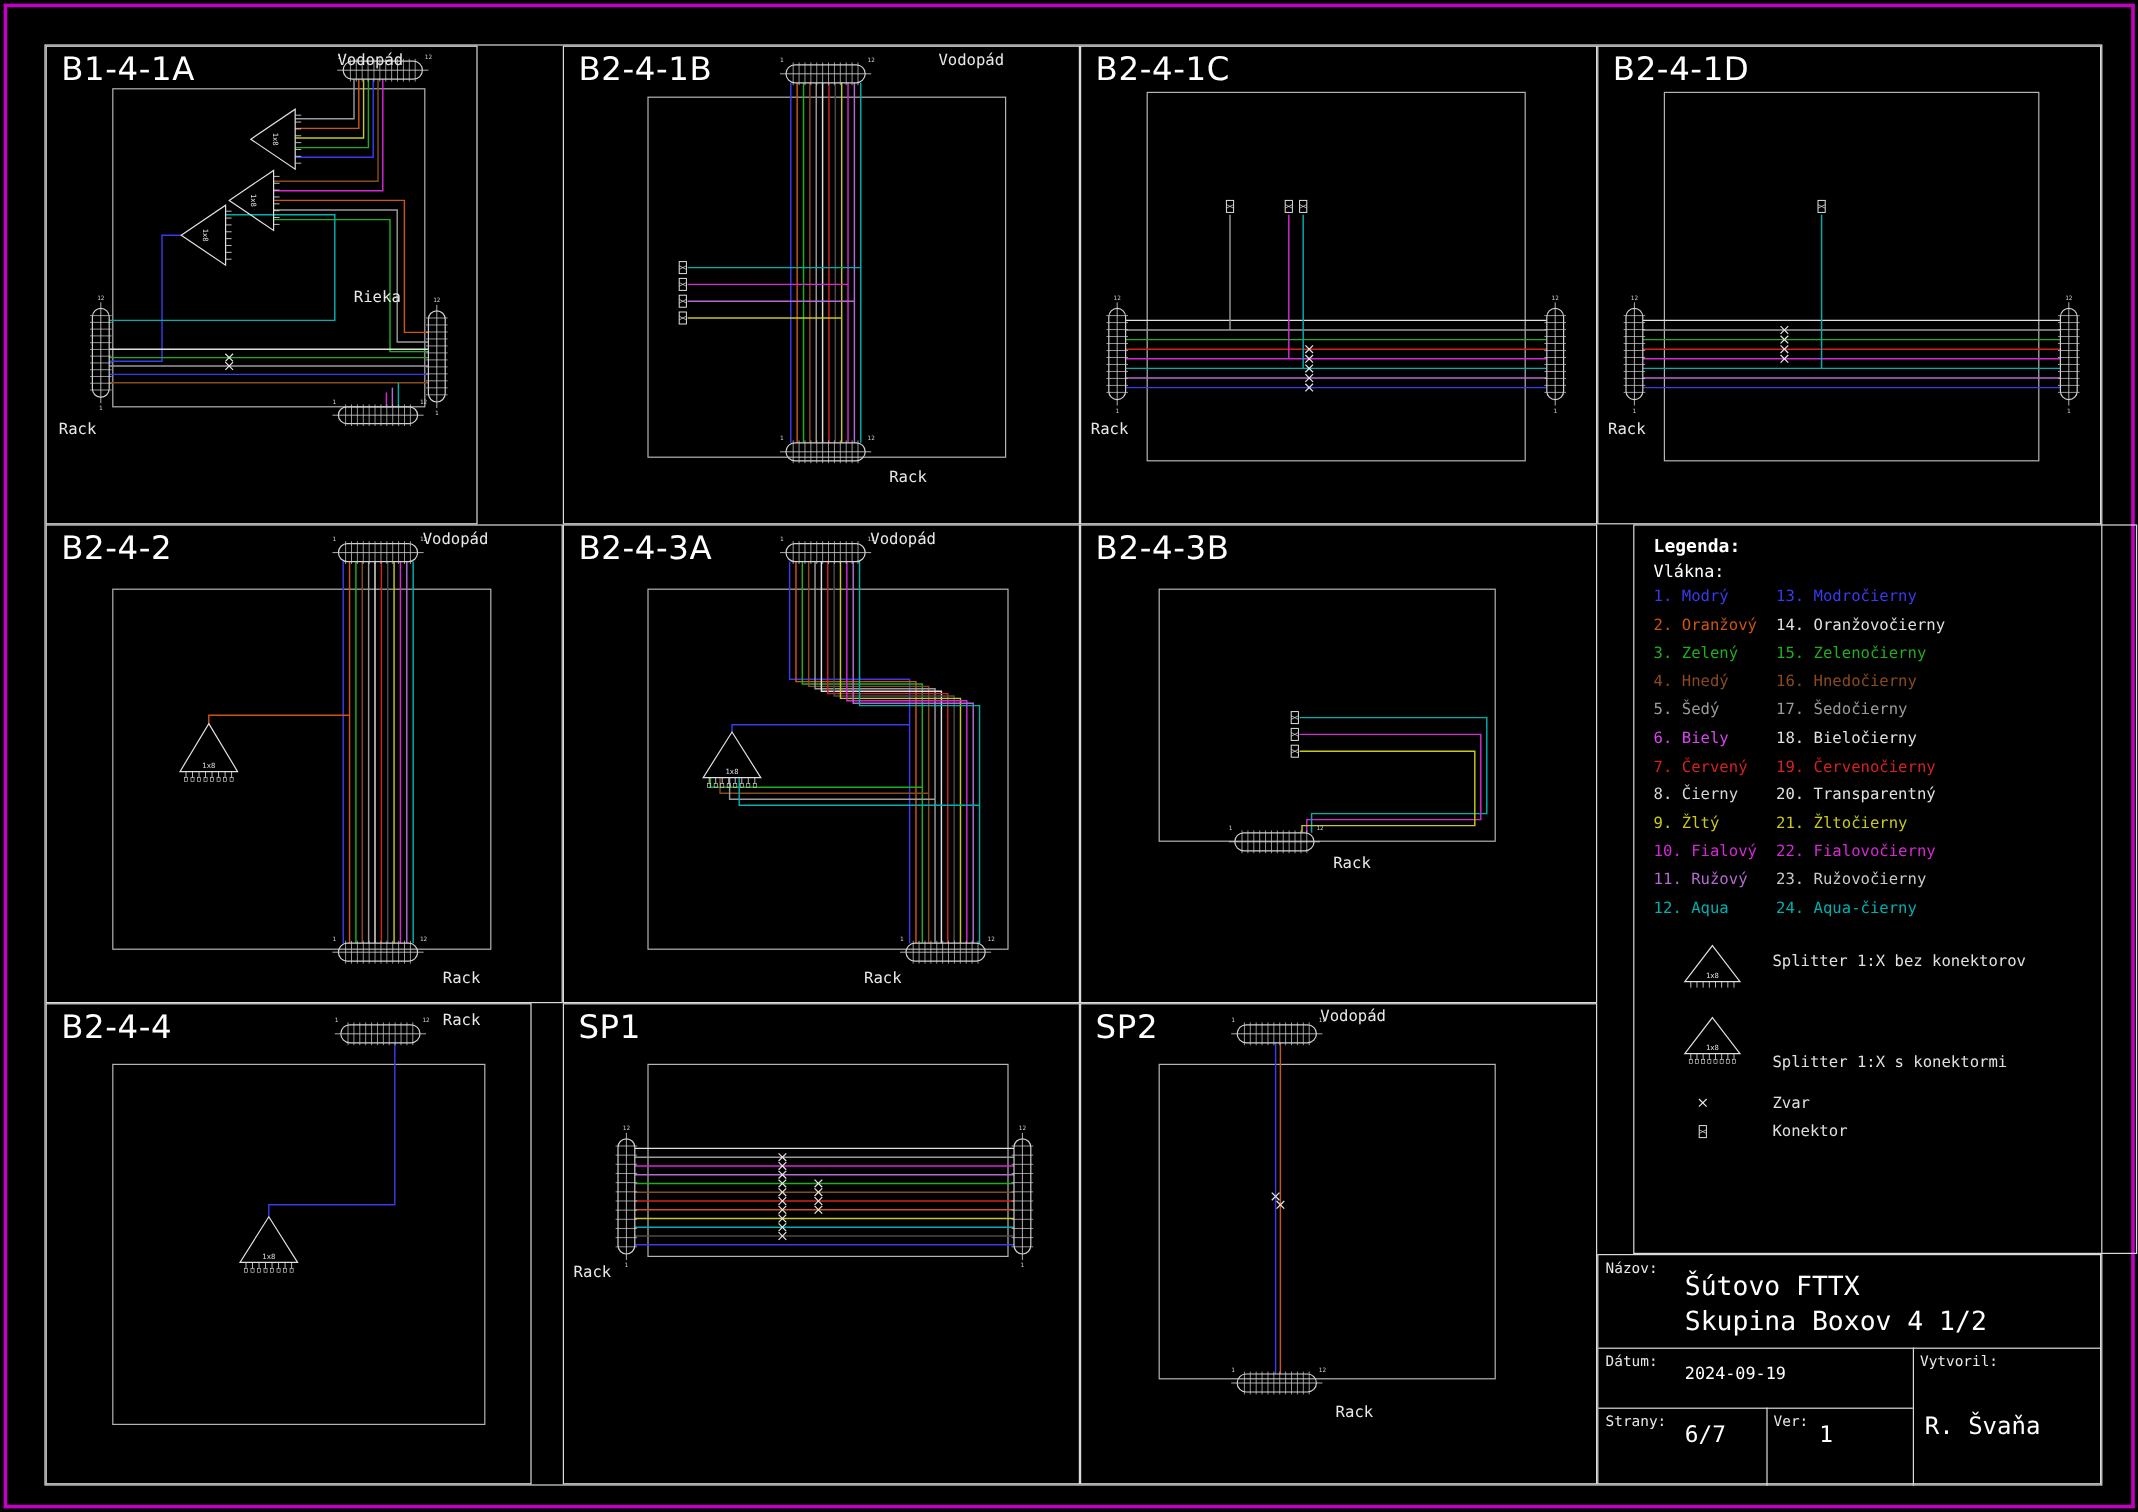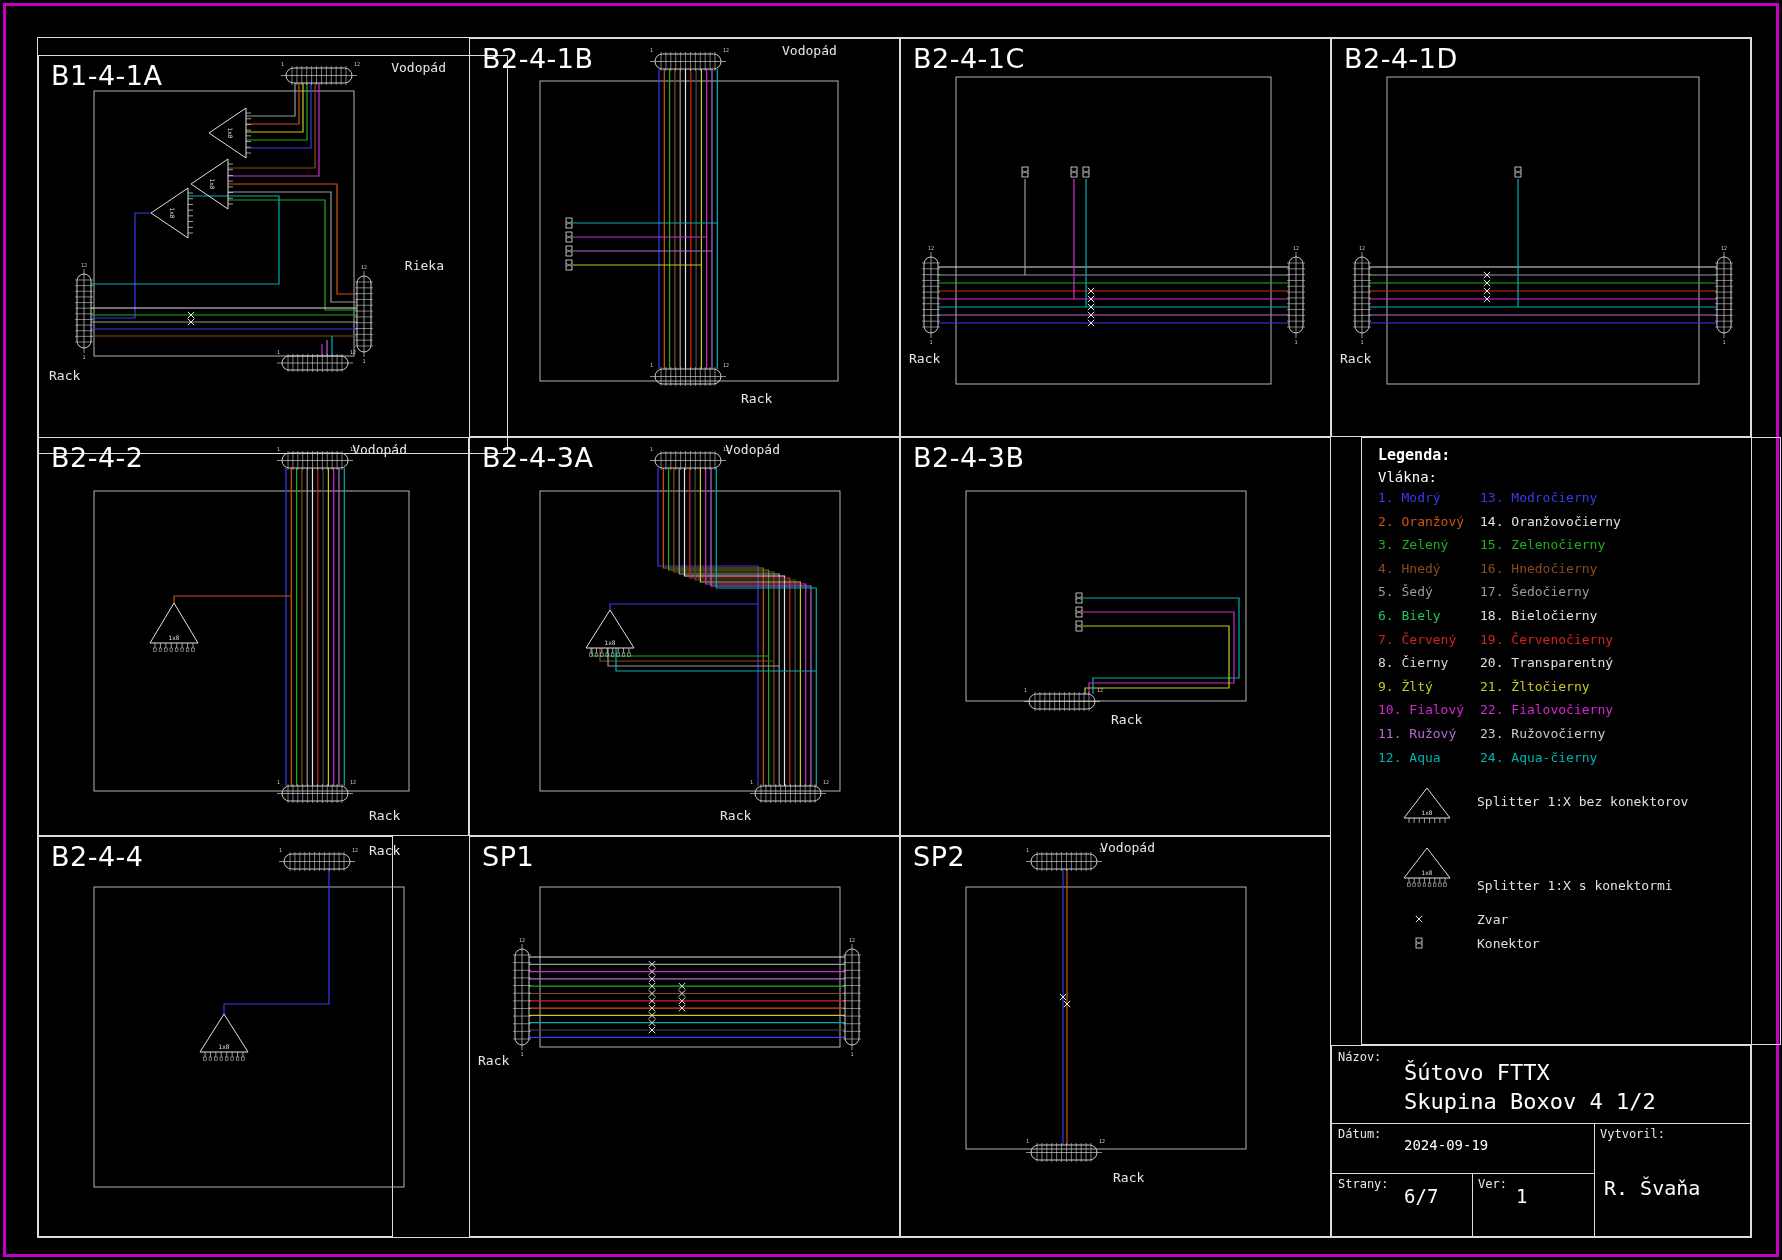--- a/index.html
+++ b/index.html
@@ -35,21 +35,21 @@
 
   <div class="panel" id="legend-panel" style="left:1361px;top:437px;width:420px;height:608px">
     <div class="legend-title">Legenda:</div>
     <div class="legend-sub">Vlákna:</div>
     <div id="legend-cols">
         <div class="leg-item" style="left: 16px; top: 52px; color: rgb(58, 58, 238);">1. Modrý</div>
         <div class="leg-item" style="left: 16px; top: 75.6px; color: rgb(204, 85, 20);">2. Oranžový</div>
         <div class="leg-item" style="left: 16px; top: 99.2px; color: rgb(31, 174, 31);">3. Zelený</div>
         <div class="leg-item" style="left: 16px; top: 122.8px; color: rgb(138, 74, 30);">4. Hnedý</div>
         <div class="leg-item" style="left: 16px; top: 146.4px; color: rgb(154, 154, 154);">5. Šedý</div>
-        <div class="leg-item" style="left: 16px; top: 170px; color: #22c55e;">6. Biely</div>
+        <div class="leg-item" style="left: 16px; top: 170px; color: #d946ef;">6. Biely</div>
         <div class="leg-item" style="left: 16px; top: 193.6px; color: rgb(212, 34, 34);">7. Červený</div>
         <div class="leg-item" style="left: 16px; top: 217.2px; color: rgb(216, 216, 216);">8. Čierny</div>
         <div class="leg-item" style="left: 16px; top: 240.8px; color: rgb(200, 200, 30);">9. Žltý</div>
         <div class="leg-item" style="left: 16px; top: 264.4px; color: rgb(212, 42, 212);">10. Fialový</div>
         <div class="leg-item" style="left: 16px; top: 288px; color: rgb(179, 107, 212);">11. Ružový</div>
         <div class="leg-item" style="left: 16px; top: 311.6px; color: rgb(0, 176, 176);">12. Aqua</div>
         <div class="leg-item" style="left: 118px; top: 52px; color: rgb(58, 58, 238);">13. Modročierny</div>
         <div class="leg-item" style="left: 118px; top: 75.6px; color: rgb(224, 224, 224);">14. Oranžovočierny</div>
         <div class="leg-item" style="left: 118px; top: 99.2px; color: rgb(31, 174, 31);">15. Zelenočierny</div>
         <div class="leg-item" style="left: 118px; top: 122.8px; color: rgb(138, 74, 30);">16. Hnedočierny</div>
@@ -128,21 +128,21 @@
 
     <div class="tb-small" style="left:268px;top:81px">Vytvoril:</div>
     <div class="tb-big" style="left:272px;top:130px;font-size:20px">R. Švaňa</div>
 
     <div class="tb-small" style="left:6px;top:131px">Strany:</div>
     <div class="tb-big" style="left:72px;top:139px;font-size:19px">6/7</div>
 
     <div class="tb-small" style="left:146px;top:131px">Ver:</div>
     <div class="tb-big" style="left:184px;top:139px;font-size:19px">1</div>
   </div>
-<div class="panel" style="left: 38px; top: 38px; width: 470px; height: 399px; margin-top: 17px;">
+<div class="panel" style="left: 38px; top: 38px; width: 360px; height: 399px;">
       <svg width="431" height="399">
         <rect x="55" y="35" width="260" height="265" fill="none" stroke="#b4b4b4" stroke-width="1"></rect>
         <polyline points="256,27 256,60 207,60" fill="none" stroke="#9a9a9a" stroke-width="1.2"></polyline>
         <polyline points="260,27 260,68 207,68" fill="none" stroke="#cc5514" stroke-width="1.2"></polyline>
         <polyline points="264,27 264,76 207,76" fill="none" stroke="#c8c81e" stroke-width="1.2"></polyline>
         <polyline points="268,27 268,84 207,84" fill="none" stroke="#1fae1f" stroke-width="1.2"></polyline>
         <polyline points="272,27 272,92 207,92" fill="none" stroke="#3a3aee" stroke-width="1.2"></polyline>
         <polyline points="276,27 276,112 189,112" fill="none" stroke="#8a4a1e" stroke-width="1.2"></polyline>
         <polyline points="280,27 280,120 189,120" fill="none" stroke="#d42ad4" stroke-width="1.2"></polyline>
         <polyline points="189,128 298,128 298,238 318,238" fill="none" stroke="#cc5514" stroke-width="1.2"></polyline>
@@ -716,21 +716,21 @@
         </g>
         <g>
           <rect x="175" y="183" width="6" height="10" fill="none" stroke="#e8e8e8" stroke-width="0.8"></rect>
           <line x1="175" y1="186.5" x2="181" y2="189.5" stroke="#e8e8e8" stroke-width="0.6"></line>
           <line x1="175" y1="189.5" x2="181" y2="186.5" stroke="#e8e8e8" stroke-width="0.6"></line>
         </g>
       </svg>
       <div class="ptitle">B2-4-3B</div>
       <div class="lbl" style="left: 210px; top: 274px;">Rack</div>
     </div>
-    <div class="panel" style="left: 38px; top: 836px; width: 355px; height: 401px;">
+    <div class="panel" style="left: 38px; top: 836px; width: 405px; height: 401px;">
       <svg width="431" height="401">
         <rect x="55" y="50" width="310" height="300" fill="none" stroke="#b4b4b4" stroke-width="1"></rect>
         <polyline points="290,32 290,167 185,167 185,177" fill="none" stroke="#3a3aee" stroke-width="1.2"></polyline>
         <g>
           <rect x="245" y="17" width="66" height="15" rx="7.5" ry="7.5" fill="none" stroke="#cfcfcf" stroke-width="1"></rect>
           <line x1="240" y1="24.5" x2="316" y2="24.5" stroke="#cfcfcf" stroke-width="0.7"></line>
           <line x1="251" y1="15" x2="251" y2="34" stroke="#cfcfcf" stroke-width="0.6"></line>
           <line x1="255.9090909090909" y1="15" x2="255.9090909090909" y2="34" stroke="#cfcfcf" stroke-width="0.6"></line>
           <line x1="260.8181818181818" y1="15" x2="260.8181818181818" y2="34" stroke="#cfcfcf" stroke-width="0.6"></line>
           <line x1="265.72727272727275" y1="15" x2="265.72727272727275" y2="34" stroke="#cfcfcf" stroke-width="0.6"></line>

